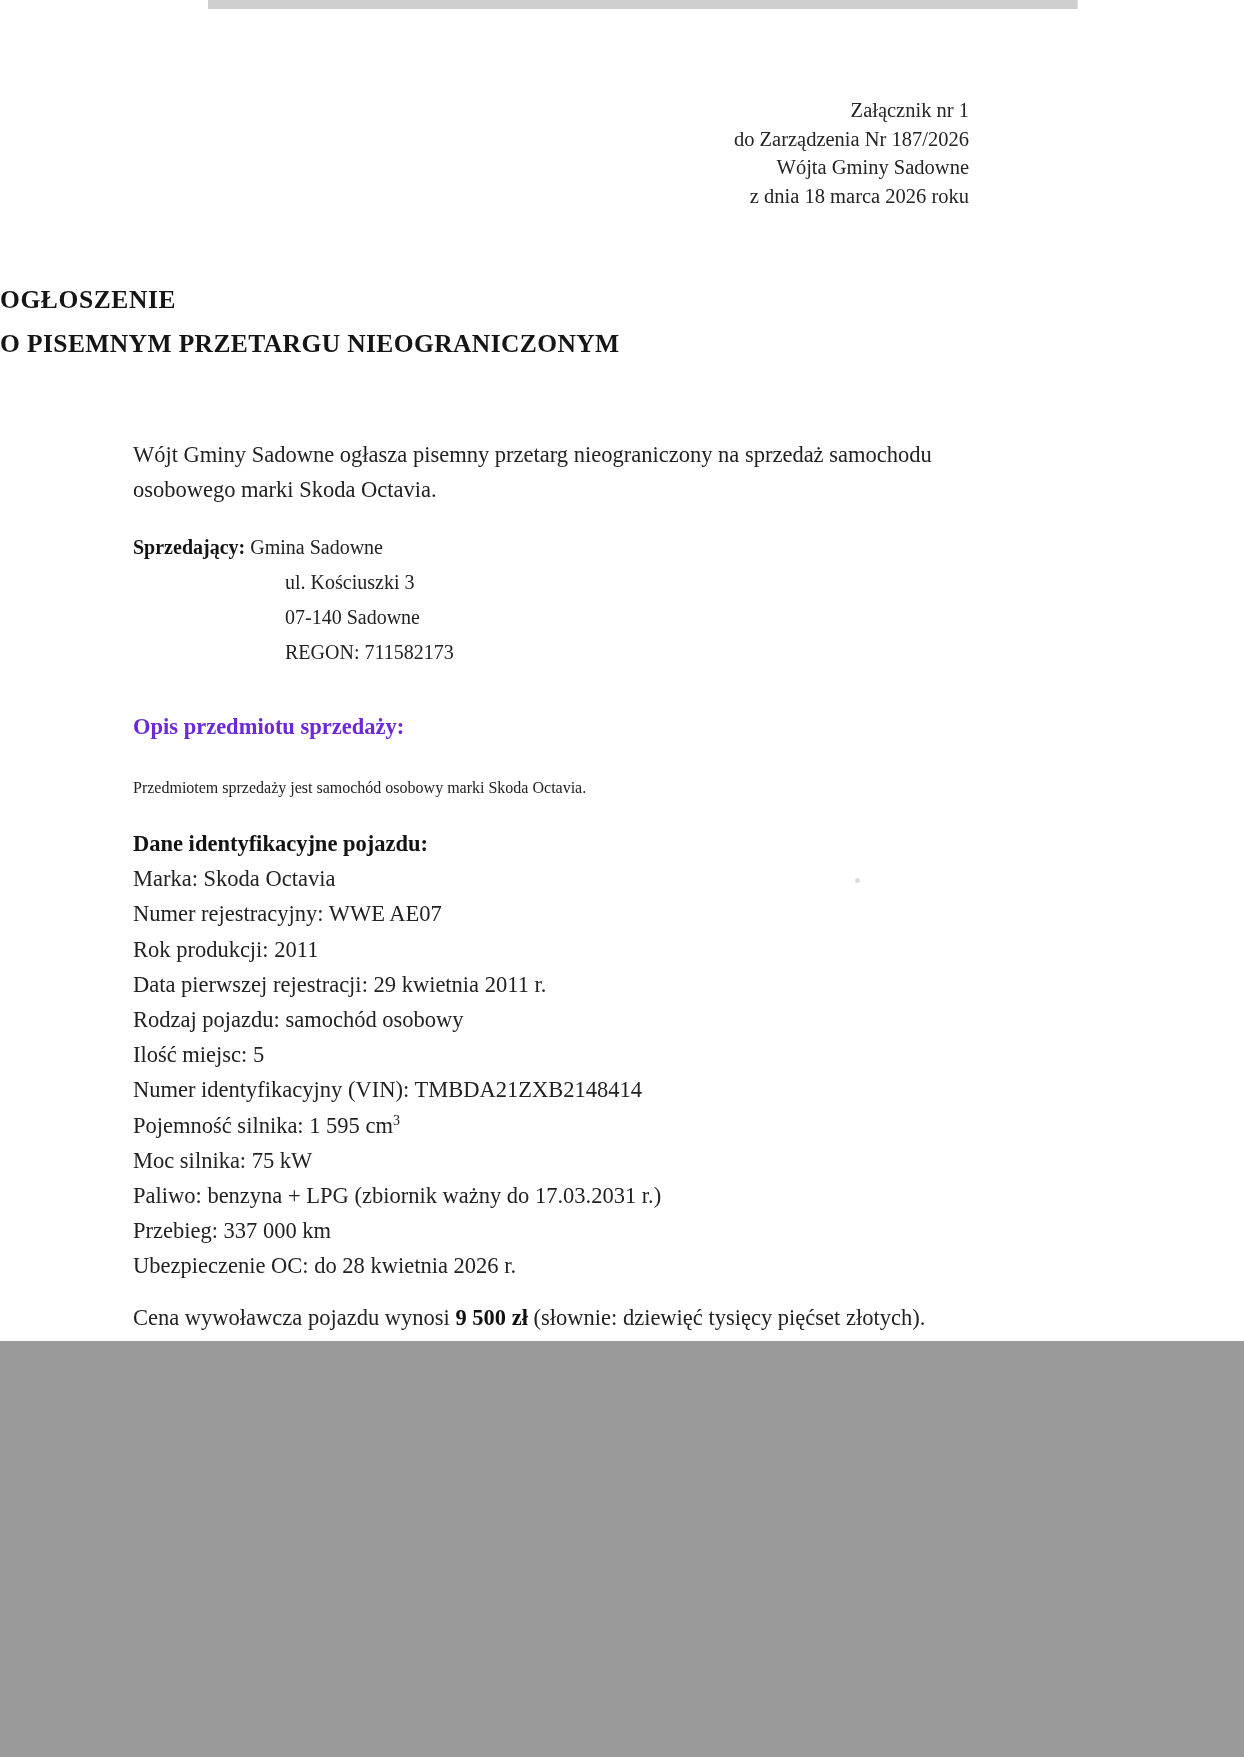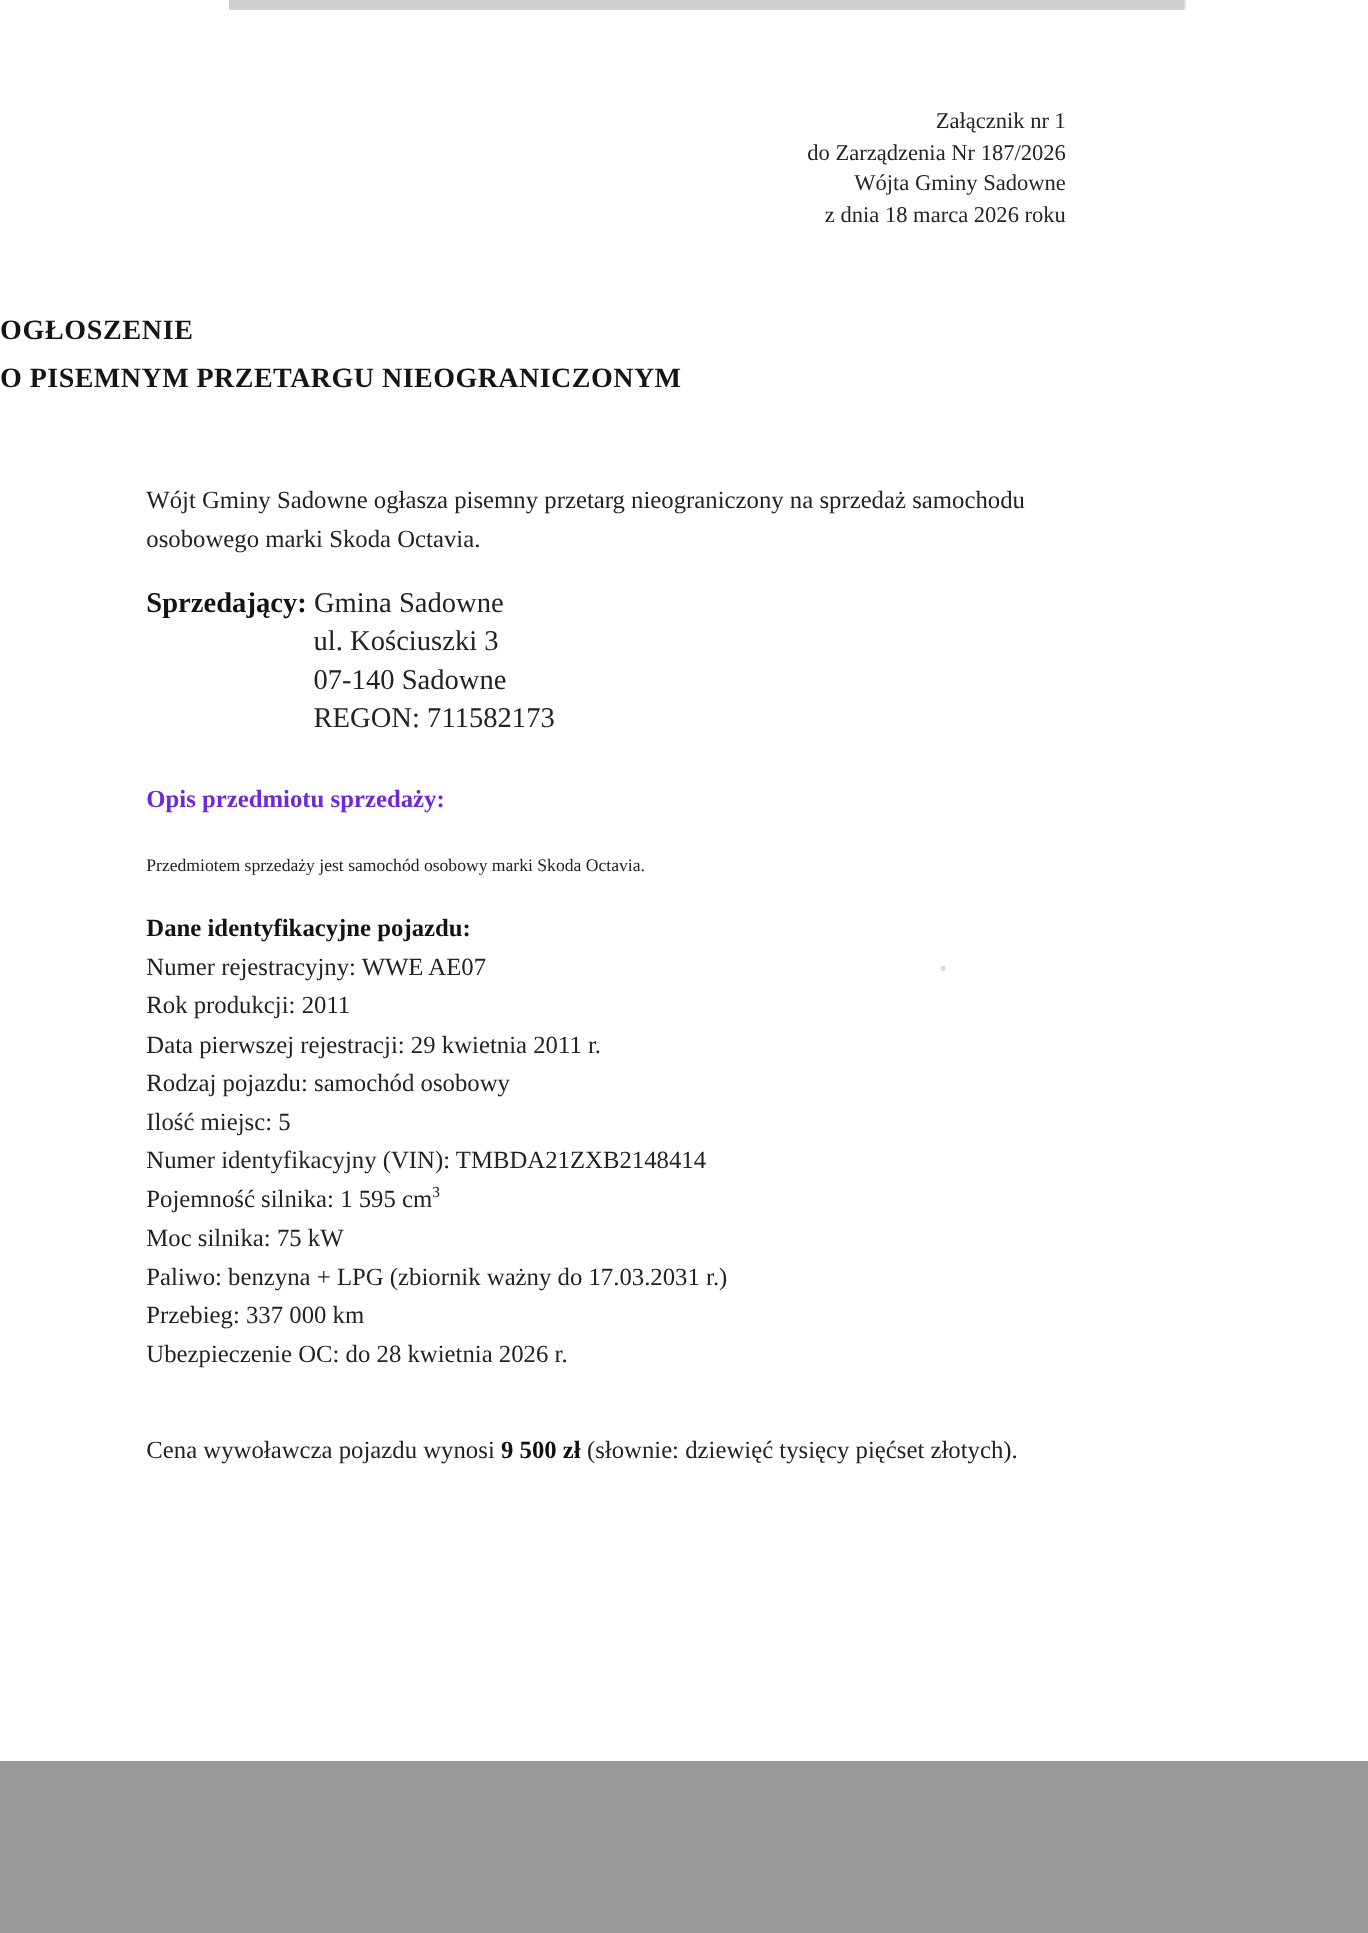--- a/index.html
+++ b/index.html
@@ -7,21 +7,21 @@
     margin: 0;
     padding: 0;
     background: #9a9a9a;
   }
   body {
     font-family: "Liberation Serif", "DejaVu Serif", serif;
   }
   .page {
     position: relative;
     width: 1244px;
-    height: 1601px;
+    height: 1341px;
     margin: 0 auto;
     background: #ffffff;
     overflow: hidden;
     box-sizing: border-box;
   }
   
   .scan-edge-left {
     position: absolute;
     top: 0;
     left: 0;
@@ -117,21 +117,21 @@
     width: 900px;
     font-size: 22.5px;
     line-height: 35px;
     color: #222222;
   }
 
   .seller {
     position: absolute;
     top: 530px;
     left: 133px;
-    font-size: 26px;
+    font-size: 20px;
     line-height: 35px;
     color: #222222;
   }
   .seller .seller-label {
     font-weight: bold;
     color: #131313;
   }
   .seller .indent {
     padding-left: 152px;
   }
@@ -236,20 +236,21 @@
       <div class="indent">ul. Kościuszki 3</div>
       <div class="indent">07-140 Sadowne</div>
       <div class="indent">REGON: 711582173</div>
     </div>
 
     <div class="section-heading desc-heading">Opis przedmiotu sprzedaży:</div>
     <div class="desc-text">Przedmiotem sprzedaży jest samochód osobowy marki Skoda Octavia.</div>
 
     <div class="specs">
       <span class="specs-title">Dane identyfikacyjne pojazdu:</span>
+      <span class="spec-line">Marka: Skoda Octavia</span>
       <span class="spec-line">Numer rejestracyjny: WWE AE07</span>
       <span class="spec-line">Rok produkcji: 2011</span>
       <span class="spec-line">Data pierwszej rejestracji: 29 kwietnia 2011 r.</span>
       <span class="spec-line">Rodzaj pojazdu: samochód osobowy</span>
       <span class="spec-line">Ilość miejsc: 5</span>
       <span class="spec-line">Numer identyfikacyjny (VIN): TMBDA21ZXB2148414</span>
       <span class="spec-line"><span>Pojemność silnika: 1 595 cm</span><sup>3</sup></span>
       <span class="spec-line">Moc silnika: 75 kW</span>
       <span class="spec-line">Paliwo: benzyna + LPG (zbiornik ważny do 17.03.2031 r.)</span>
       <span class="spec-line">Przebieg: 337 000 km</span>

